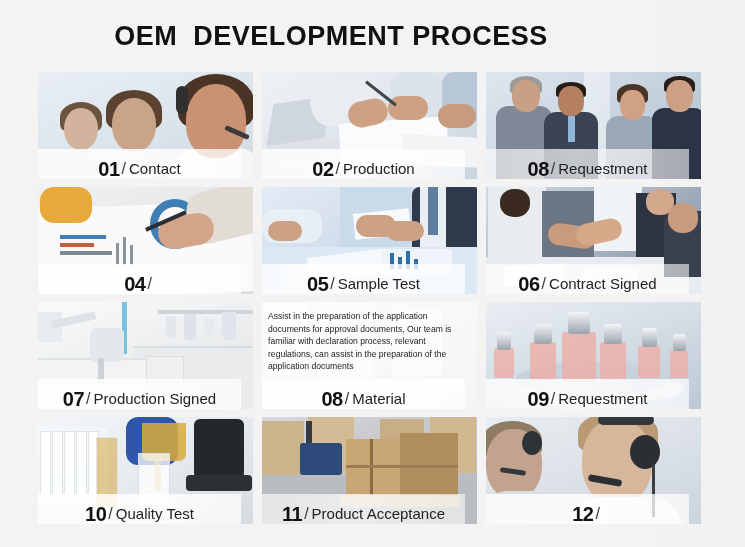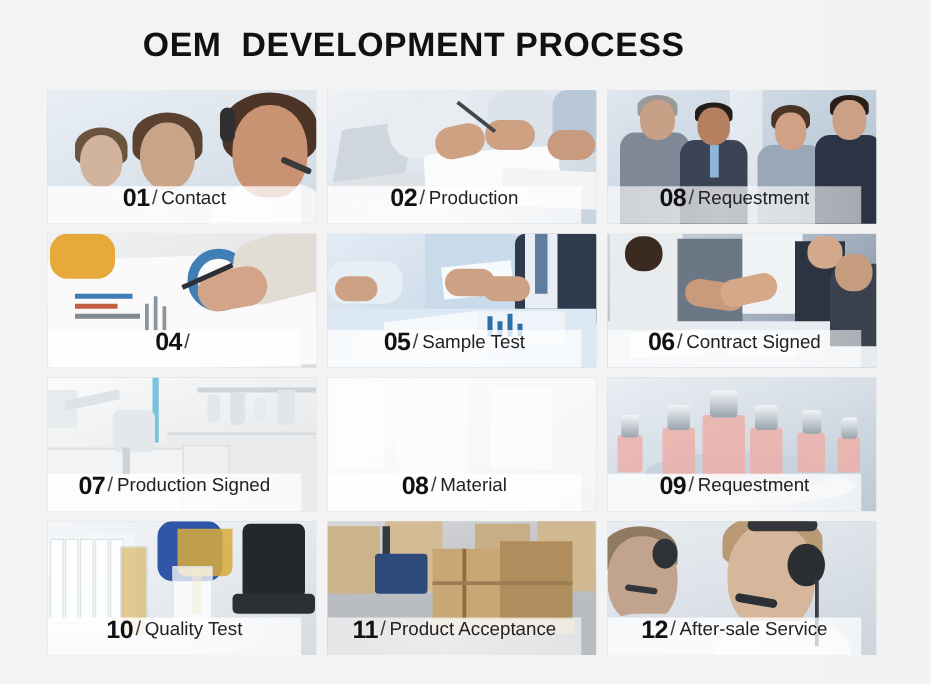--- a/index.html
+++ b/index.html
@@ -61,21 +61,21 @@
   }
 
   .label-band {
     position: absolute;
     left: 0;
     right: 12px;
     bottom: 0;
     height: 30px;
     background: linear-gradient(to right, rgba(255,255,255,0.80), rgba(255,255,255,0.86) 45%, rgba(255,255,255,0.72));
     display: flex;
-    align-items: flex-start;
+    align-items: flex-end;
     justify-content: center;
     box-sizing: border-box;
   }
   .card.dark .label-band {
     background: linear-gradient(to right, rgba(255,255,255,0.62), rgba(255,255,255,0.70) 45%, rgba(255,255,255,0.58));
   }
 
   .step-num {
     font-size: 20px;
     font-weight: bold;
@@ -477,20 +477,21 @@
 
     <div class="card">
       <div class="card-photo">
         <div class="scene s8">
           <div class="bar v1"></div>
             <div class="bar v2"></div>
             <div class="bar v3"></div>
           <div class="wash"></div>
         </div>
       </div>
+      <div class="material-text">Assist in the preparation of the application documents for approval documents, Our team is familiar with declaration process, relevant regulations,  can assist in the preparation of the application documents</div>
       <div class="label-band">
         <span class="step-num">08</span>
         <span class="slash">/</span>
         <span class="step-label">Material</span>
       </div>
     </div>
 
     <div class="card">
       <div class="card-photo">
         <div class="scene s9">
@@ -579,18 +580,17 @@
             <div class="bar bd2"></div>
           <div class="bar band2"></div>
             <div class="blob hs2"></div>
           <div class="bar mic2"></div>
             <div class="bar cord"></div>
         </div>
       </div>
       <div class="label-band">
         <span class="step-num">12</span>
         <span class="slash">/</span>
-        <span class="step-label">After-sale Service</span>
       </div>
     </div>
 
   </div>
 </div>
 
 </body></html>

